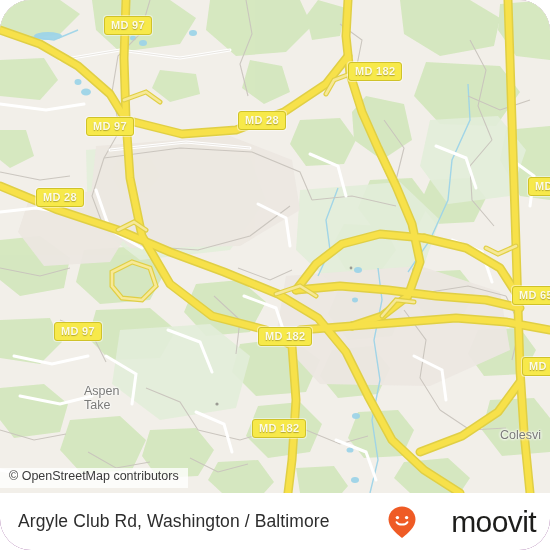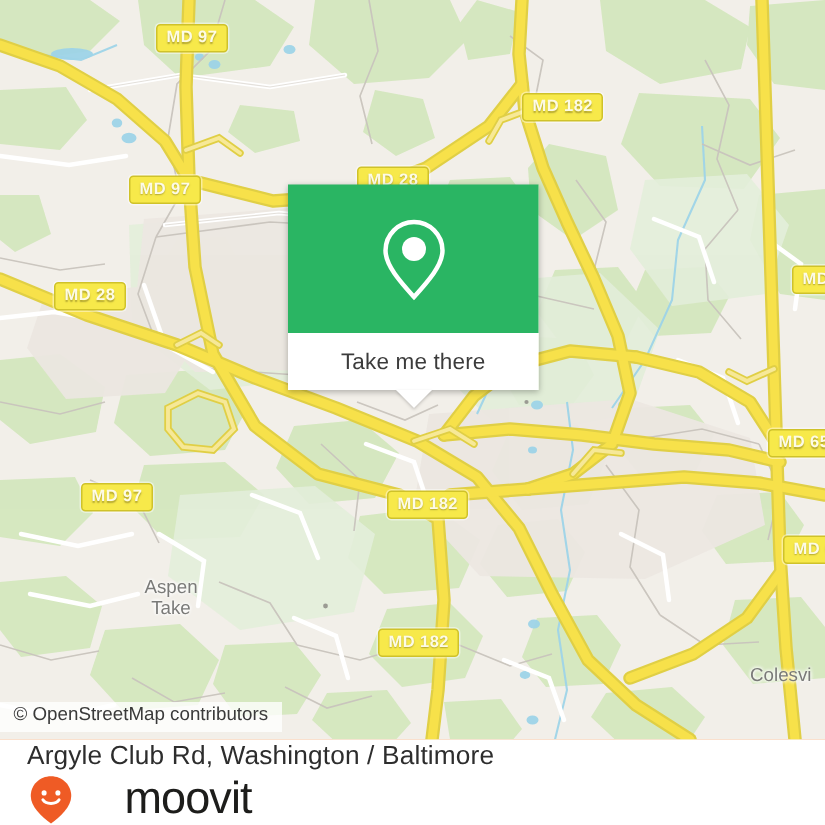--- a/index.html
+++ b/index.html
@@ -8,21 +8,22 @@
     margin: 0; padding: 0;
     width: 550px; height: 550px;
     overflow: hidden;
     font-family: "Liberation Sans", sans-serif;
     background: #ffffff;
   }
   #root {
     position: relative;
     width: 550px; height: 550px;
     overflow: hidden;
-    background: #f97316;
+    background: #701a75;
+    border-radius: 31px;
   }
 
   
   #map-area {
     position: absolute;
     left: 0; top: 0;
     width: 550px; height: 493px;
     overflow: hidden;
     background: #f2efe9;
   }
@@ -46,21 +47,21 @@
   }
   .shield.light { color: #fdfbe6; text-shadow: 0 1px 1px rgba(120,110,30,.55); }
 
   
   .place-label {
     position: absolute;
     color: #7a7a78;
     font-size: 12.5px;
     font-weight: normal;
     line-height: 14px;
-    text-align: center;
+    text-align: left;
     white-space: nowrap;
     text-shadow: 0 0 3px #fff, 0 0 3px #fff, 0 0 2px #fff;
   }
 
   
   #popup {
     position: absolute;
     left: 192px; top: 123px;
     width: 167px;
     box-shadow: 0 1px 4px rgba(0,0,0,.28);
@@ -110,25 +111,24 @@
     z-index: 25;
   }
 
   
   #footer {
     position: absolute;
     left: 0; top: 493px;
     width: 550px; height: 57px;
     background: #ffffff;
     display: flex;
-    align-items: flex-start;
+    align-items: center;
     justify-content: space-between;
     padding: 0 14px 0 18px;
     z-index: 40;
-    flex-direction: column;
   }
   #footer-title {
     color: #2d2d2d;
     font-size: 17.5px;
     letter-spacing: .1px;
     white-space: nowrap;
   }
   #brand { display: flex; align-items: center; gap: 1px; }
   #brand-wordmark {
     color: #1d1d1b;
@@ -350,34 +350,22 @@
     <div class="shield light" style="left:512px; top:286px;">MD 650</div>
     <div class="shield light" style="left:54px;  top:322px;">MD 97</div>
     <div class="shield light" style="left:258px; top:327px;">MD 182</div>
     <div class="shield light" style="left:522px; top:357px;">MD 6</div>
     <div class="shield light" style="left:252px; top:419px;">MD 182</div>
 
     <div class="place-label" style="left:84px; top:384px; width:60px;">
       <div>Aspen</div>
       <div>Take</div>
     </div>
-    <div class="place-label" style="left:500px; top:443px;">Colesvi</div>
-
-    <div id="popup">
-      <div id="popup-head">
-        <svg width="50" height="58" viewBox="0 0 50 58">
-          <path d="M25 4 C14.5 4 6 12.5 6 23 C6 33 16 44 25 54 C34 44 44 33 44 23 C44 12.5 35.5 4 25 4 Z" fill="none" stroke="#ffffff" stroke-width="3"></path>
-          <circle cx="25" cy="22" r="8" fill="#ffffff"></circle>
-        </svg>
-      </div>
-      <div id="popup-body">
-        <span id="popup-label">Take me there</span>
-      </div>
-      <div id="popup-tail"></div>
-    </div>
+    <div class="place-label" style="left:500px; top:428px;">Colesvi</div>
+
 
     <div id="attribution">© OpenStreetMap contributors</div>
   </div>
 
   <div id="footer">
     <div id="footer-title">Argyle Club Rd, Washington / Baltimore</div>
     <div id="brand">
       <svg width="32" height="34" viewBox="0 0 32 34">
         <path d="M16 1.5 C8.5 1.5 2.5 7.3 2.5 14.6 C2.5 21.6 9.5 28.2 16 33 C22.5 28.2 29.5 21.6 29.5 14.6 C29.5 7.3 23.5 1.5 16 1.5 Z" fill="#ef5b25"></path>
         <circle cx="11.4" cy="12.6" r="1.7" fill="#ffffff"></circle>

